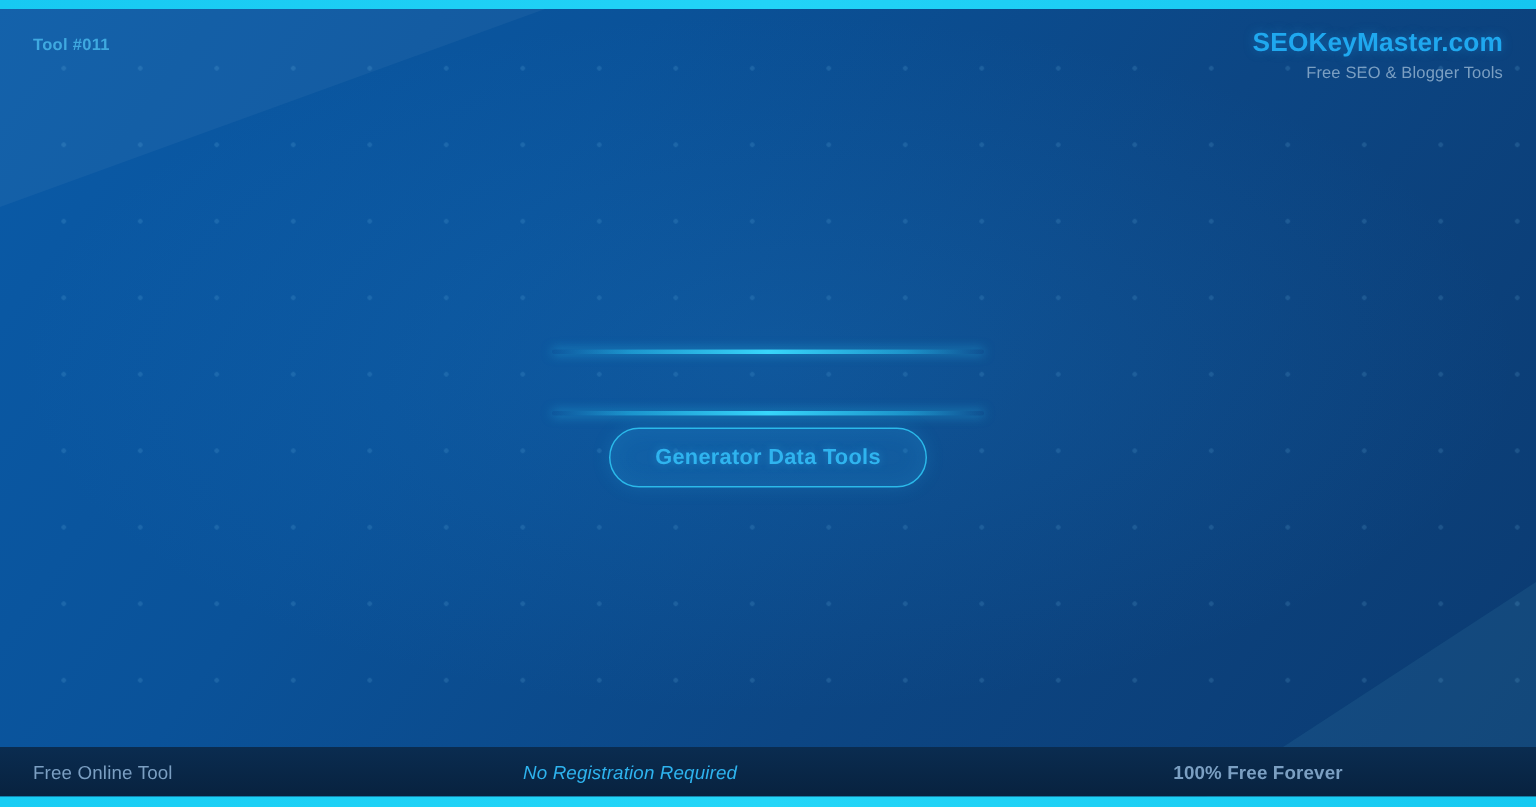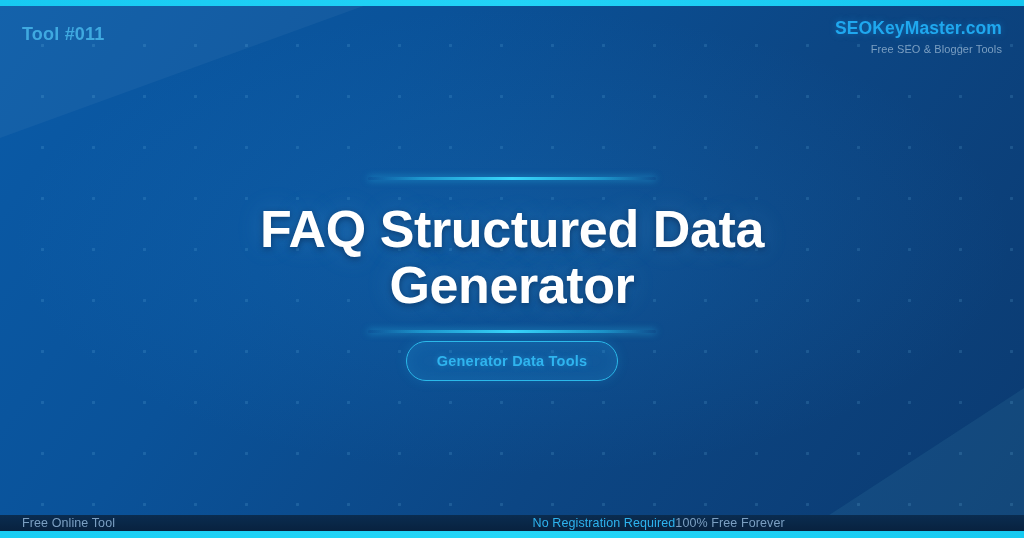--- a/index.html
+++ b/index.html
@@ -73,21 +73,21 @@
   .header {
     position: absolute;
     top: 6px; left: 0; right: 0;
     height: 60px;
     z-index: 4;
   }
   .tool-number {
     position: absolute;
     left: 22px;
     top: 18px;
-    font-size: 18px;
+    font-size: 11px;
     font-weight: bold;
     color: #3fa9e0;
     letter-spacing: 0.2px;
   }
   .brand-block {
     position: absolute;
     right: 22px;
     top: 12px;
     text-align: right;
   }
@@ -157,35 +157,35 @@
     letter-spacing: 0.2px;
     box-shadow: 0 0 12px rgba(40,180,235,0.18), inset 0 0 16px rgba(60,190,240,0.10);
     text-shadow: 0 0 6px rgba(50,185,240,0.4);
   }
 
   
   .footer {
     position: absolute;
     left: 0; right: 0;
     bottom: 7px;
-    height: 16px;
+    height: 33px;
     background: linear-gradient(180deg, #0a2c50 0%, #08223f 100%);
     display: flex;
     align-items: center;
     z-index: 5;
   }
   .footer-cell {
     flex: 1 1 0;
     font-size: 12.5px;
     color: #7b9fc2;
     letter-spacing: 0.1px;
   }
   .footer-cell.left   { text-align: left;   padding-left: 22px; }
-  .footer-cell.center { text-align: right; color: #2eb3ee; }
-  .footer-cell.right  { text-align: left;  padding-right: 22px; }
+  .footer-cell.center { text-align: left; color: #2eb3ee; font-style: italic; }
+  .footer-cell.right  { text-align: center;  padding-right: 22px; font-weight: bold; }
 </style>
 </head>
 <body>
 
 <div id="banner">
 
   <div class="bar-top"></div>
 
   <div class="corner-tl"></div>
   <div class="corner-br"></div>
@@ -195,21 +195,20 @@
   <div class="header">
     <div class="tool-number">Tool #011</div>
     <div class="brand-block">
       <div class="brand-name">SEOKeyMaster.com</div>
       <div class="brand-tagline">Free SEO &amp; Blogger Tools</div>
     </div>
   </div>
 
   <div class="stage">
     <div class="divider top"></div>
-    <h1 class="title">FAQ Structured Data Generator</h1>
     <div class="divider bottom"></div>
     <div class="badge">Generator Data Tools</div>
   </div>
 
   <div class="footer">
     <div class="footer-cell left">Free Online Tool</div>
     <div class="footer-cell center">No Registration Required</div>
     <div class="footer-cell right">100% Free Forever</div>
   </div>
 

